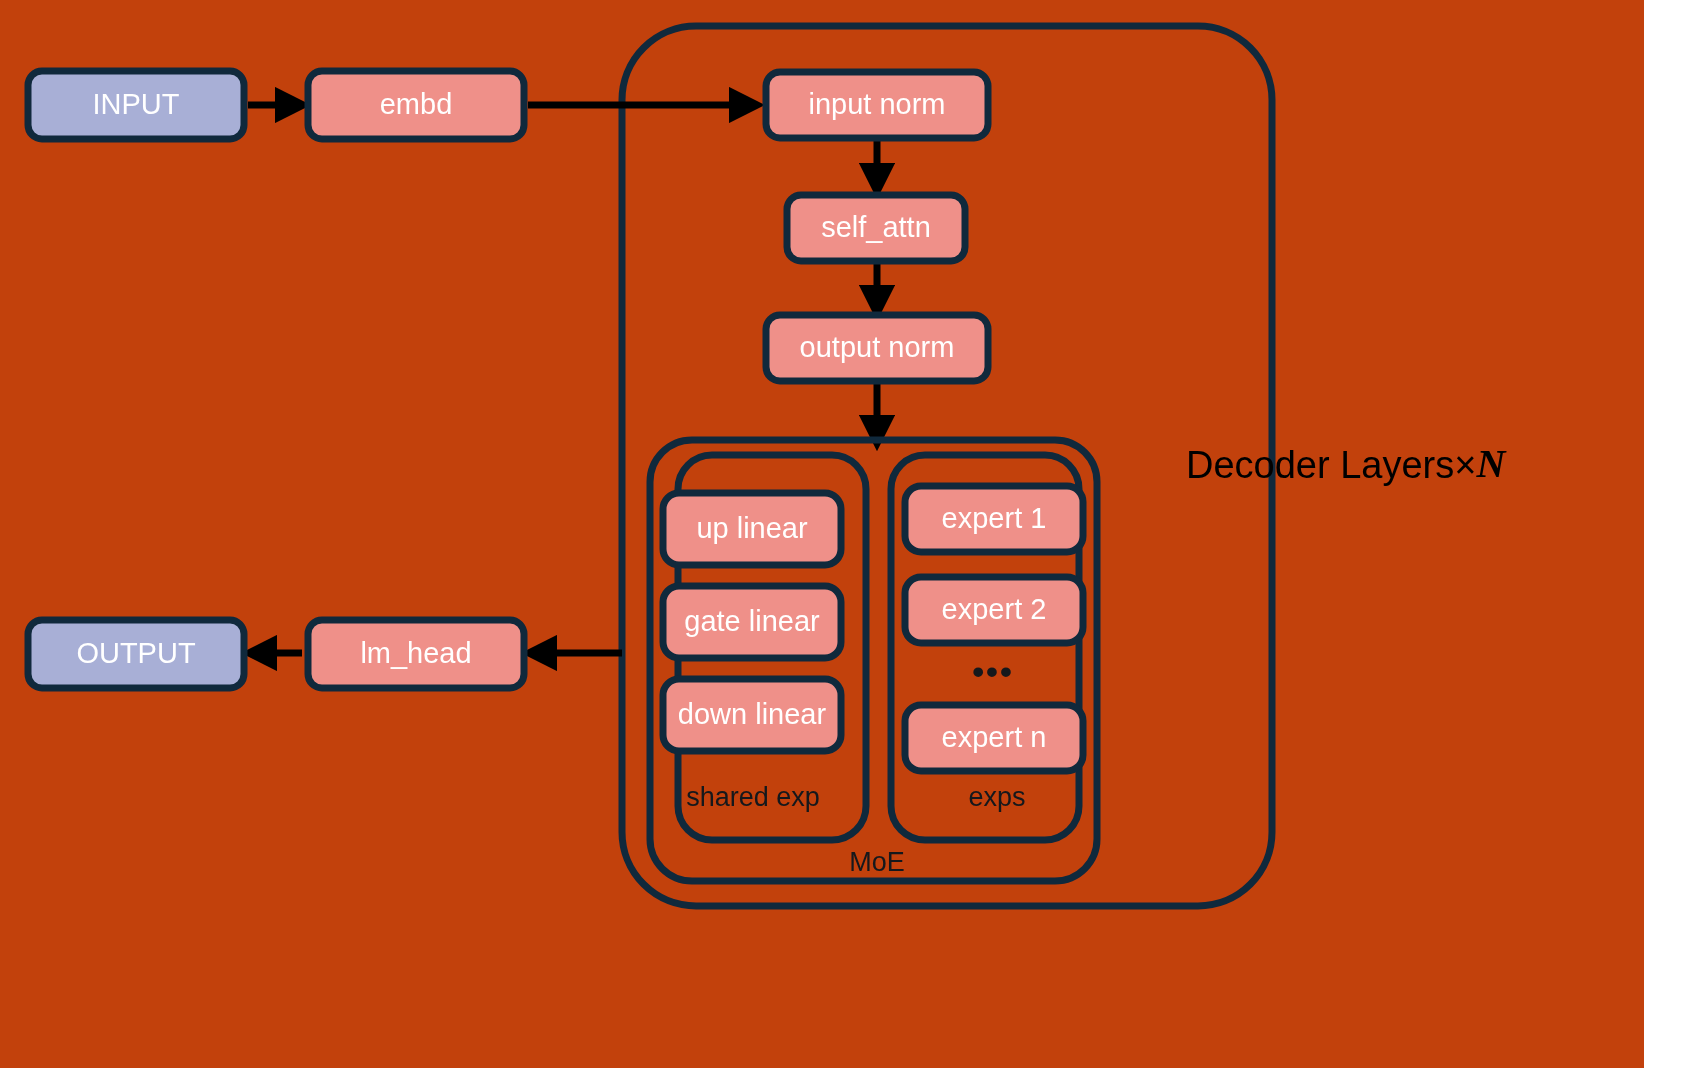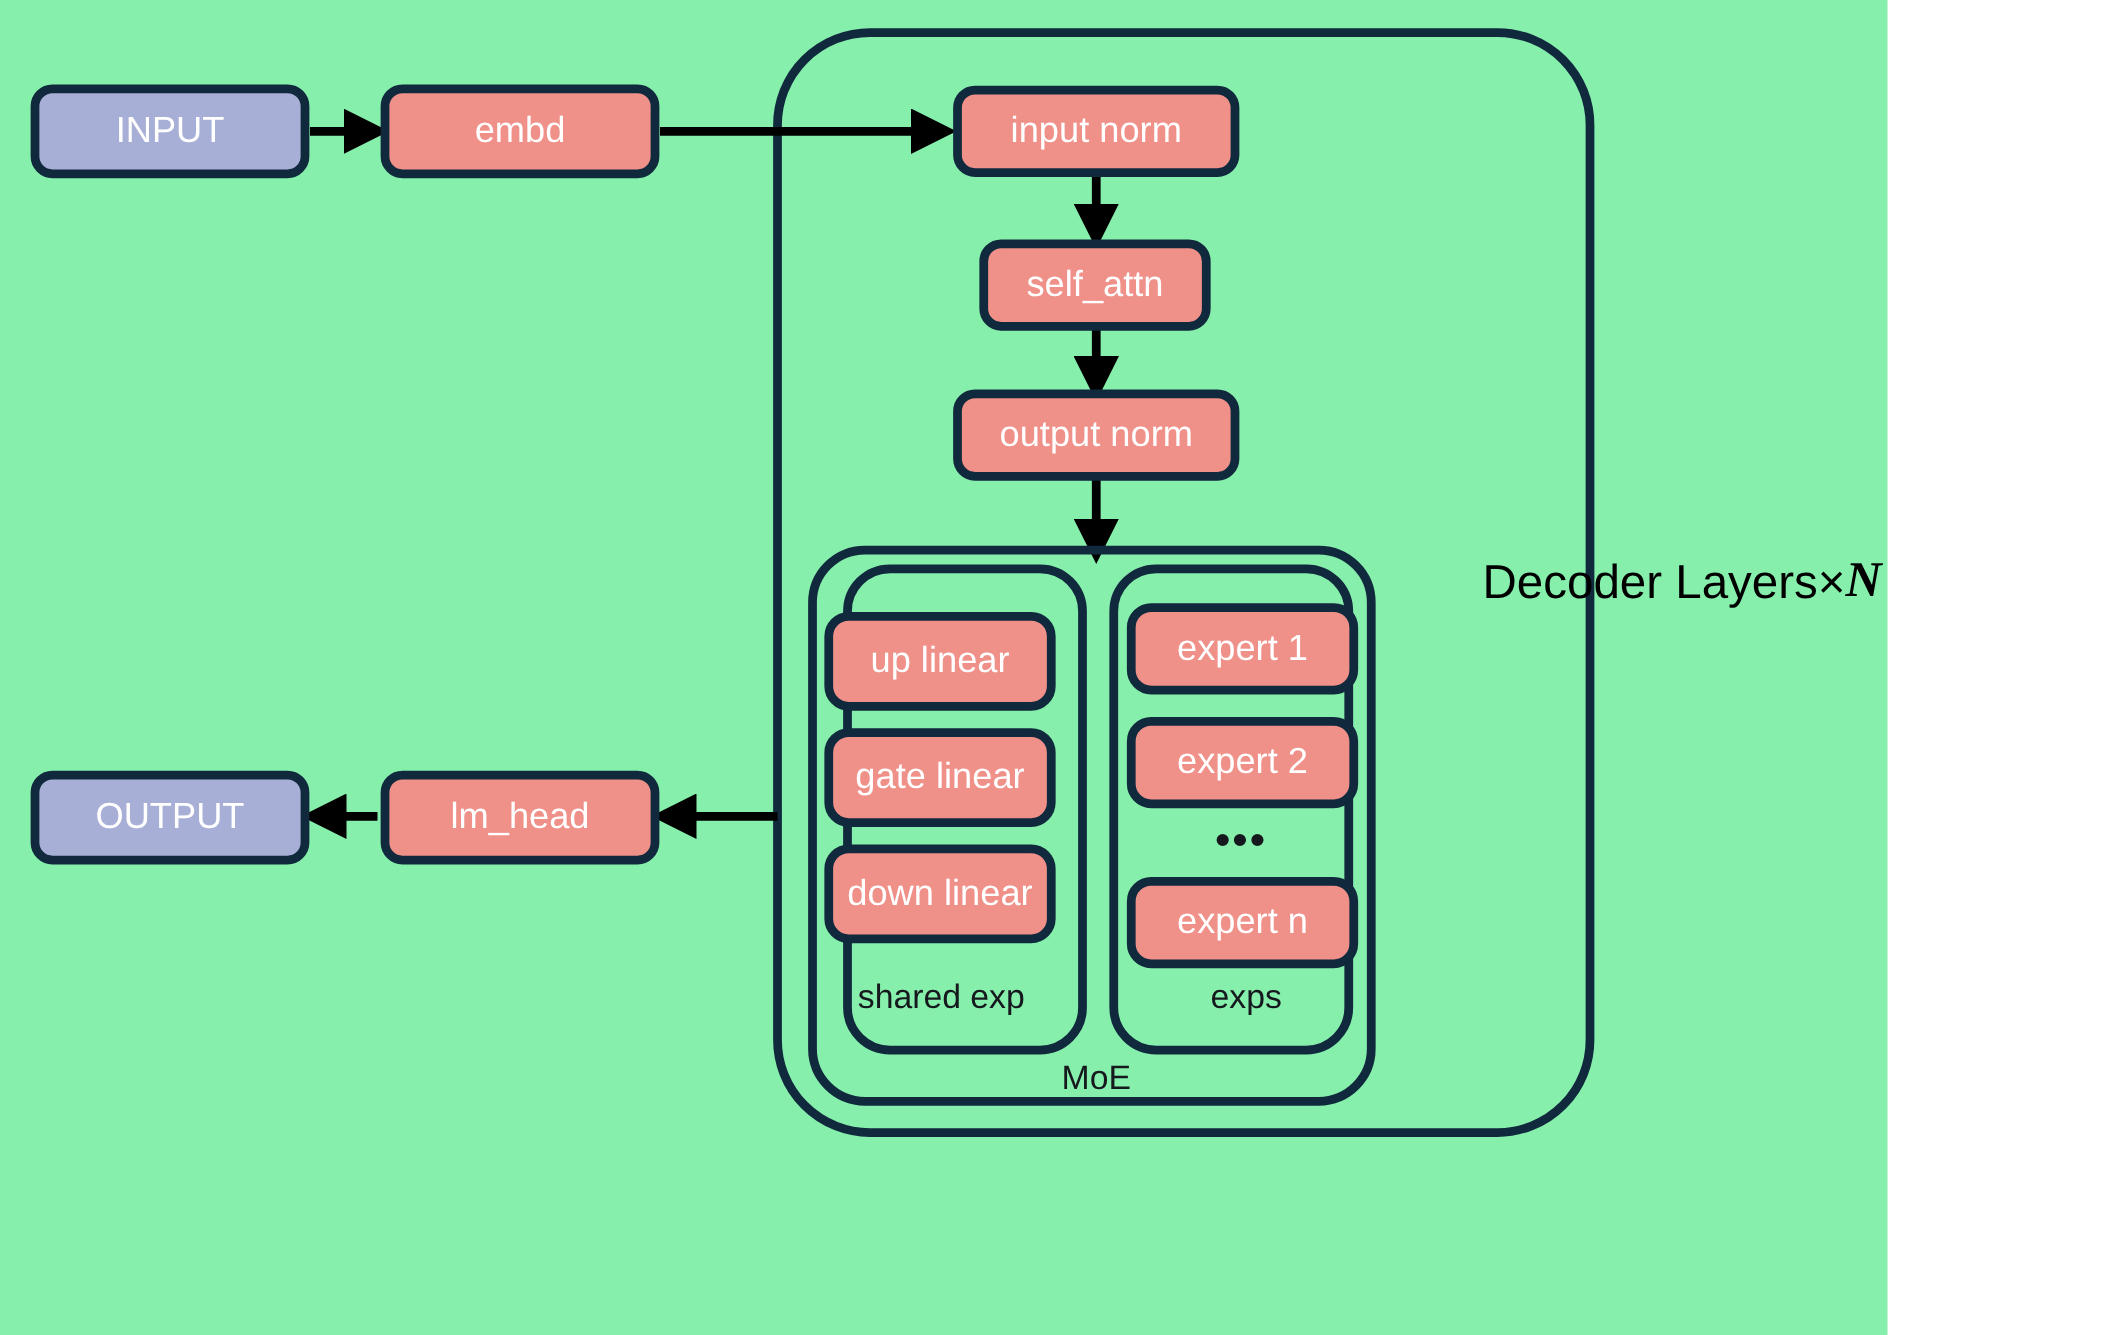--- a/index.html
+++ b/index.html
@@ -8,23 +8,23 @@
     background: #ffffff;
   }
   body {
     width: 1702px;
     height: 1068px;
     overflow: hidden;
     font-family: "Liberation Sans", sans-serif;
   }
   #stage {
     position: relative;
-    width: 1510px;
+    width: 1644px;
     height: 1068px;
-    background: #86efac;
+    background: #c2410c;
   }
   svg#diagram {
     position: absolute;
     left: 0;
     top: 0;
     width: 1702px;
     height: 1068px;
     display: block;
   }
   .node-rect {

